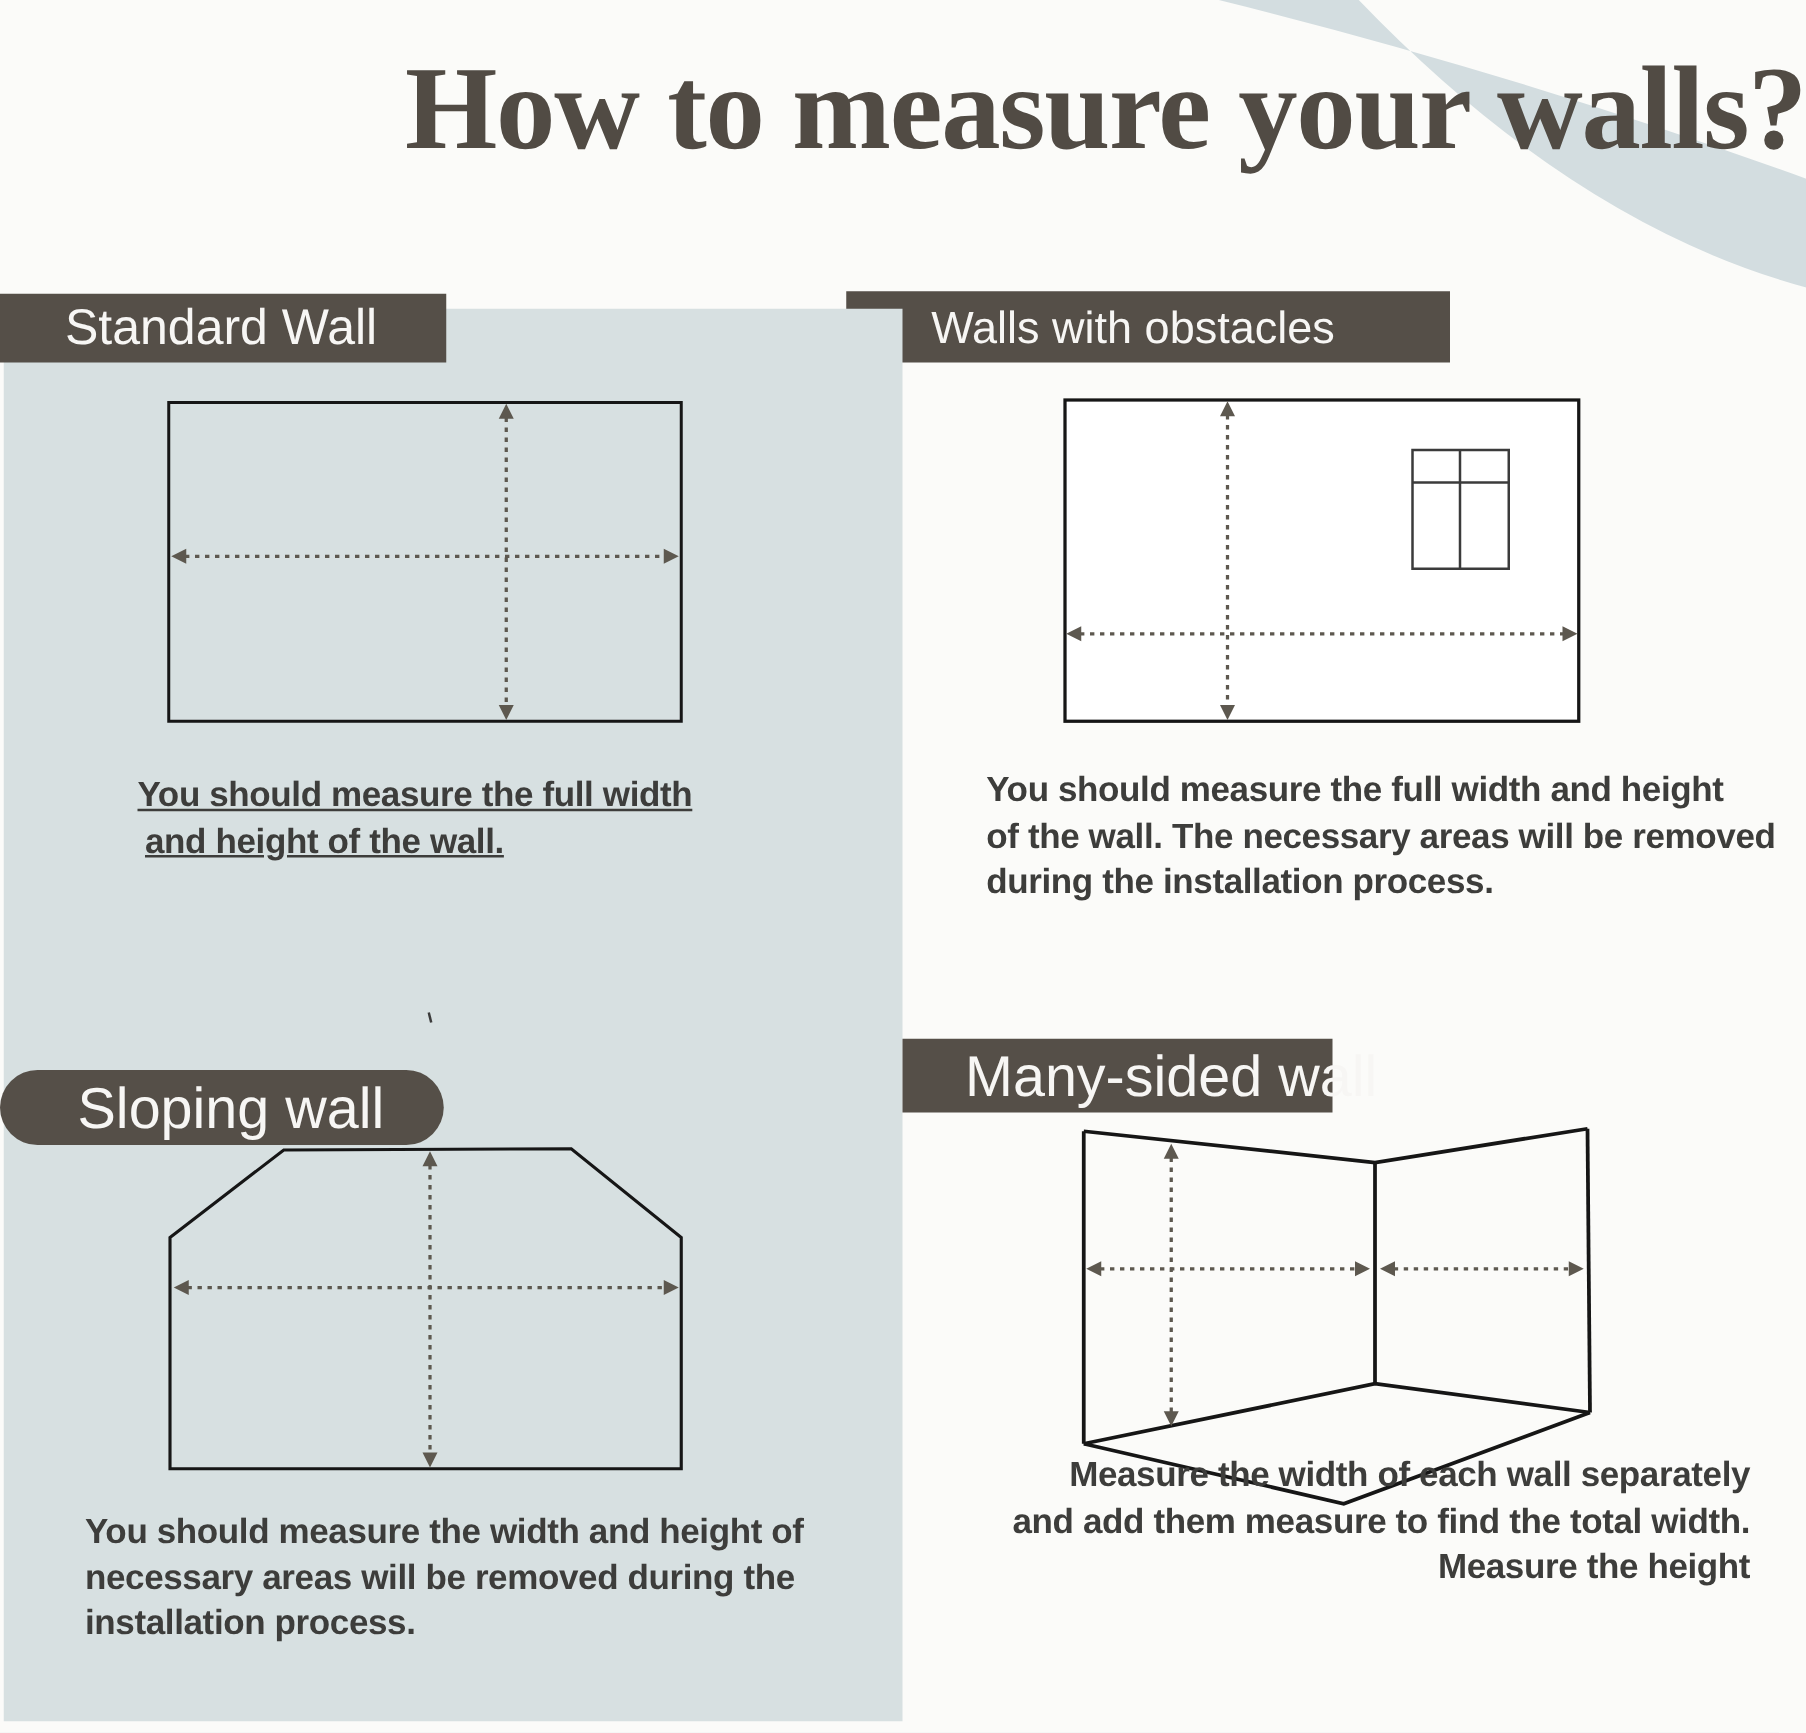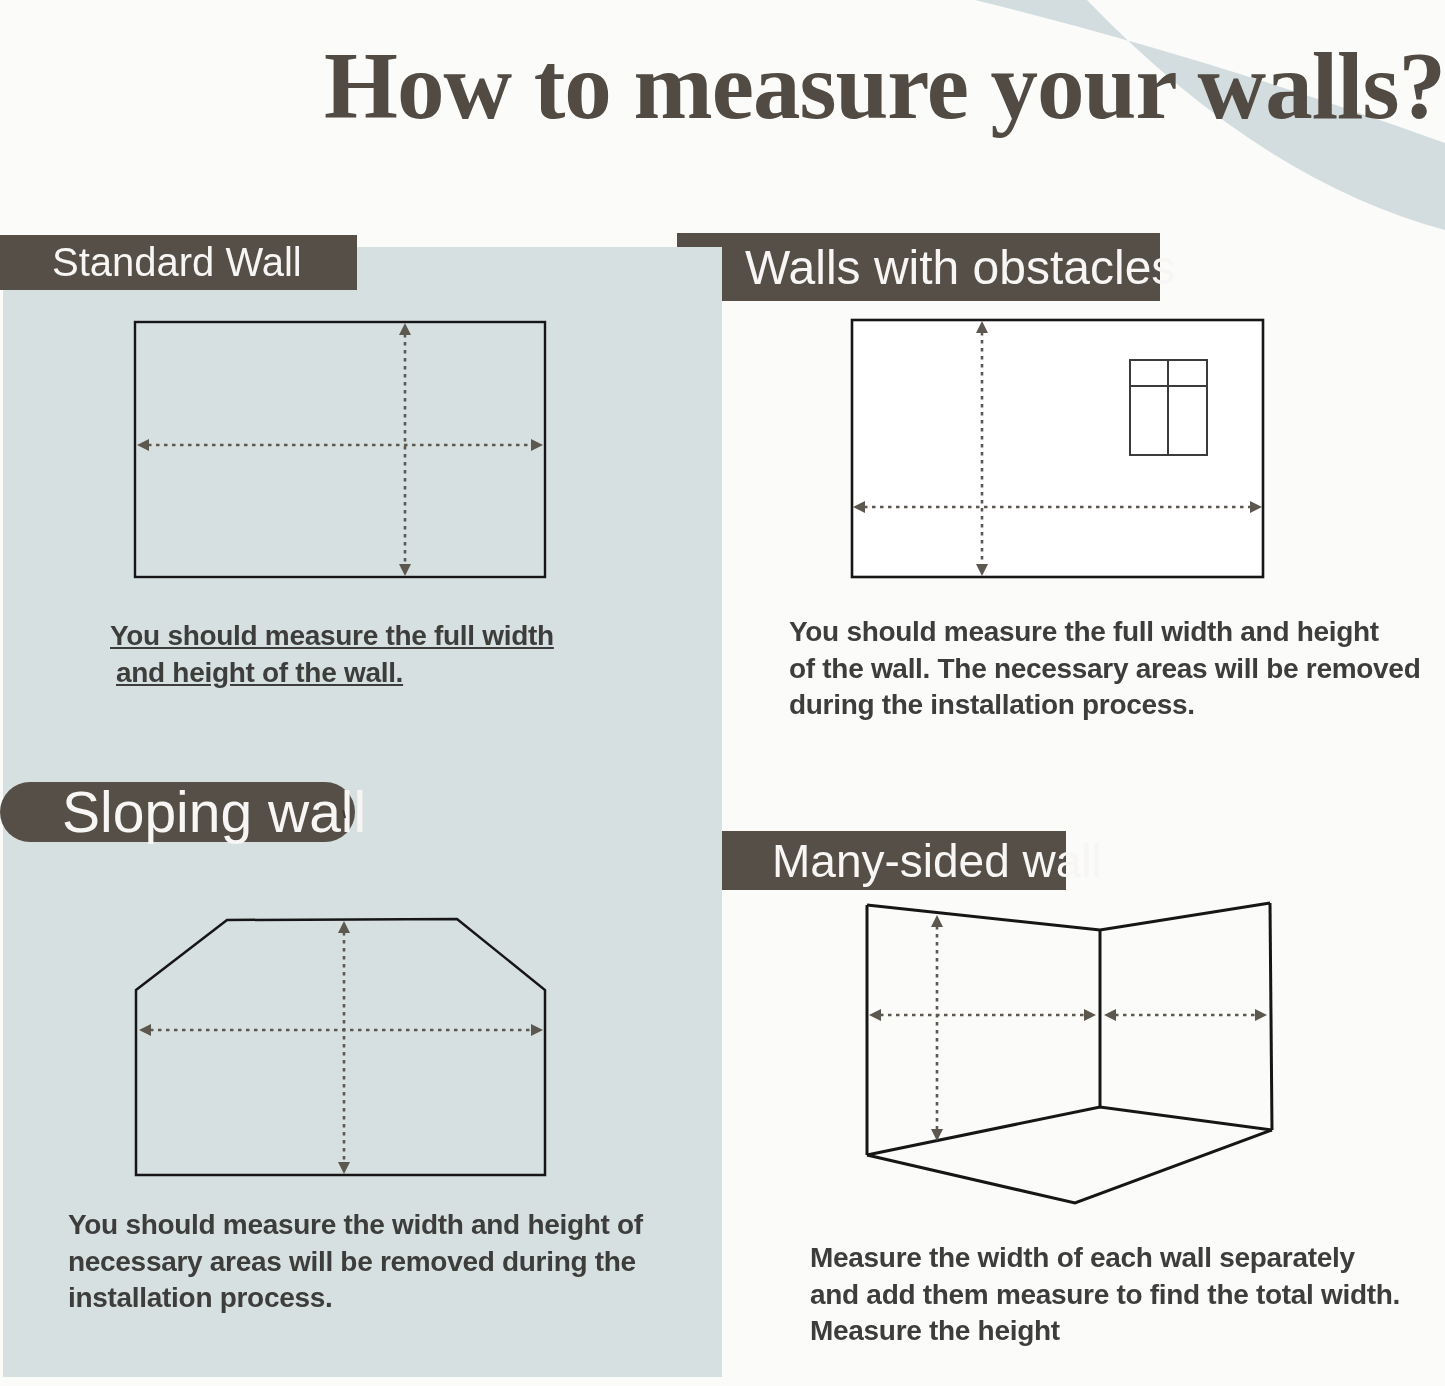--- a/index.html
+++ b/index.html
@@ -24,34 +24,34 @@
   }
   #blue-panel{
     left:3px;top:247px;width:719px;height:1130px;
     background:var(--panel);z-index:2;
   }
   .header-bar{
     background:var(--header-bar);color:var(--header-text);
     display:flex;align-items:center;box-sizing:border-box;
     font-weight:400;white-space:nowrap;
   }
-  #bar-obstacles{left:677px;top:233px;width:483px;height:68px;z-index:1;padding-left:68px;font-size:48px;}
+  #bar-obstacles{left:677px;top:233px;width:483px;height:57px;z-index:1;padding-left:68px;font-size:36px;}
   #bar-standard {left:0;top:235px;width:357px;height:55px;z-index:3;padding-left:52px;font-size:40px;}
-  #bar-sloping  {left:0;top:782px;width:355px;height:60px;z-index:3;padding-left:62px;font-size:57px;border-radius:30px;}
+  #bar-sloping  {left:0;top:856px;width:355px;height:60px;z-index:3;padding-left:62px;font-size:46px;border-radius:30px;}
   #bar-many     {left:722px;top:831px;width:344px;height:59px;z-index:3;padding-left:50px;font-size:46px;}
   #diagram-svg{left:0;top:0;z-index:4;pointer-events:none;}
   .desc{
     z-index:5;color:var(--body-text);font-weight:600;
     font-size:28px;line-height:36.7px;letter-spacing:-0.3px;white-space:nowrap;
   }
   #desc-standard{left:110px;top:618px;text-decoration:underline;}
   #desc-standard .line2{margin-left:6px;}
   #desc-obstacles{left:778px;top:614px;margin-left:11px;}
   #desc-sloping{left:68px;top:1207px;}
-  #desc-many{left:810px;top:1240px;}
+  #desc-many{left:810px;top:1162px;text-align:right;}
 </style>
 </head>
 <body>
 
 <div id="stage">
 
   <svg id="ribbon-svg" class="abs" width="1445" height="300" viewBox="0 0 1445 300">
     <path d="M975,0 L1087,0 Q1260,180 1445,230 L1445,143 Q1210,58 975,0 Z" fill="var(--ribbon)"></path>
   </svg>
 

